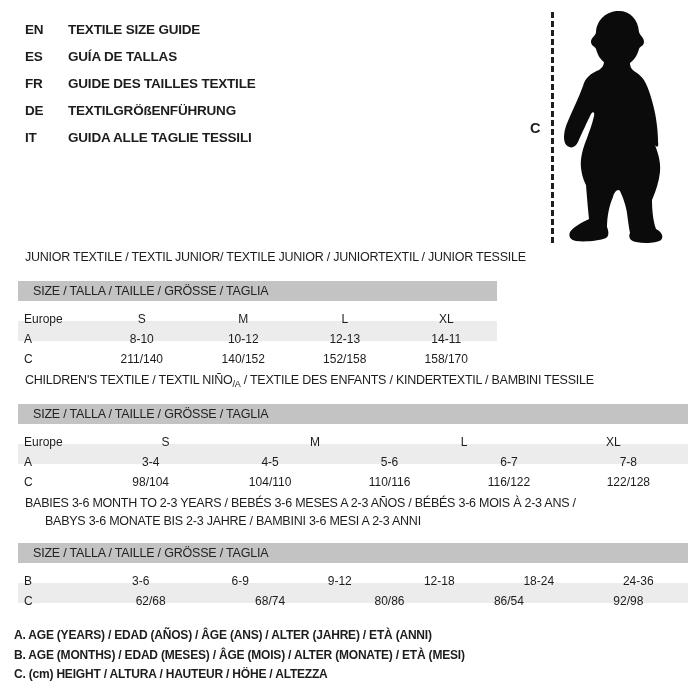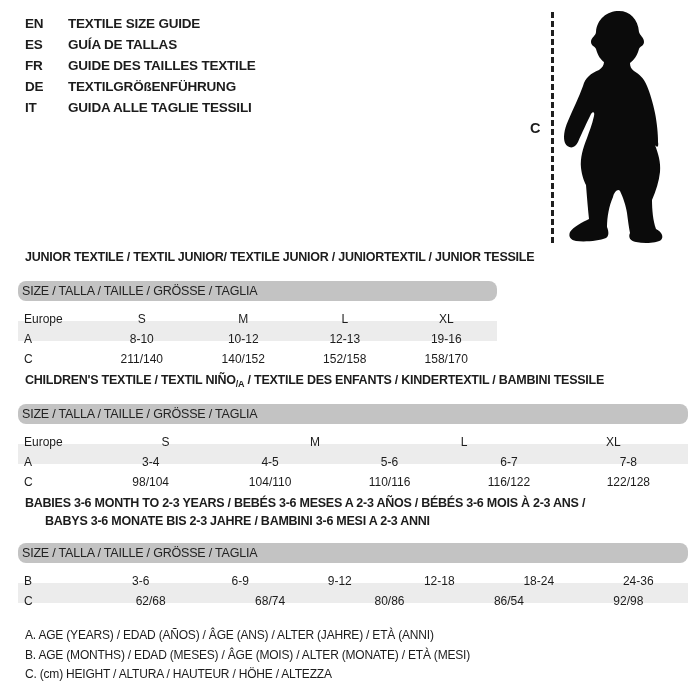--- a/index.html
+++ b/index.html
@@ -4,47 +4,47 @@
 <style>
   html,body { margin:0; padding:0; background:#fff; }
   .canvas {
     position:relative; width:700px; height:700px; background:#ffffff;
     font-family:"Liberation Sans", sans-serif; color:#1c1c1c; overflow:hidden;
   }
 
   
   .langs { position:absolute; left:25px; top:13px; font-weight:bold;
            font-size:13.5px; line-height:21px; letter-spacing:-0.2px; }
-  .lang-row { display:flex; }
+  .lang-row { display:flex;margin-top:6px; }
   .lang-code { width:43px; }
 
   
   .dash-line { position:absolute; left:551px; top:12px; height:231px; width:0;
                border-left:3px dashed #1f1f1f; }
   .measure-label { position:absolute; left:530px; top:120px; font-weight:bold;
                    font-size:14.5px; }
   .silhouette { position:absolute; left:560px; top:8px; }
 
   
-  .sec-title { position:absolute; left:25px; font-weight:bold; font-size:12.5px;
+  .sec-title { position:absolute; left:25px; font-weight:normal; font-size:12.5px;
                letter-spacing:-0.25px; white-space:nowrap; }
   .sub { font-size:9px; vertical-align:-3px; letter-spacing:-0.2px; }
 
   
   .size-table { position:absolute; left:18px; font-size:12px; }
-  .thead { height:20px; line-height:20px; background:#c3c3c3; padding-left:4px;
-           color:#232323; font-size:12.5px; letter-spacing:-0.2px;border-radius:8px; }
+  .thead { height:20px; line-height:20px; background:#c3c3c3; padding-left:15px;
+           color:#232323; font-size:12.5px; letter-spacing:-0.2px; }
   .trow { display:flex; height:20px; line-height:20px; }
   .trow.shade { background:#ececec; }
   .cell { white-space:nowrap;margin-top:8px; }
   .cell.label { width:67px; padding-left:6px; }
   .cell.val { flex:1; text-align:center; }
 
   
-  .notes { position:absolute; left:25px; top:626px; font-weight:normal;
+  .notes { position:absolute; left:14px; top:626px; font-weight:bold;
            font-size:12px; line-height:19.5px; letter-spacing:-0.2px; }
 </style>
 </head>
 <body>
 
 <div class="canvas">
 
   <div class="langs">
     <div class="lang-row">
       <span class="lang-code">EN</span>
@@ -120,21 +120,21 @@
       <span class="cell val">S</span>
       <span class="cell val">M</span>
       <span class="cell val">L</span>
       <span class="cell val">XL</span>
     </div>
     <div class="trow shade">
       <span class="cell label">A</span>
       <span class="cell val">8-10</span>
       <span class="cell val">10-12</span>
       <span class="cell val">12-13</span>
-      <span class="cell val">19-16</span>
+      <span class="cell val">14-11</span>
     </div>
     <div class="trow">
       <span class="cell label">C</span>
       <span class="cell val">211/140</span>
       <span class="cell val">140/152</span>
       <span class="cell val">152/158</span>
       <span class="cell val">158/170</span>
     </div>
   </div>
 

